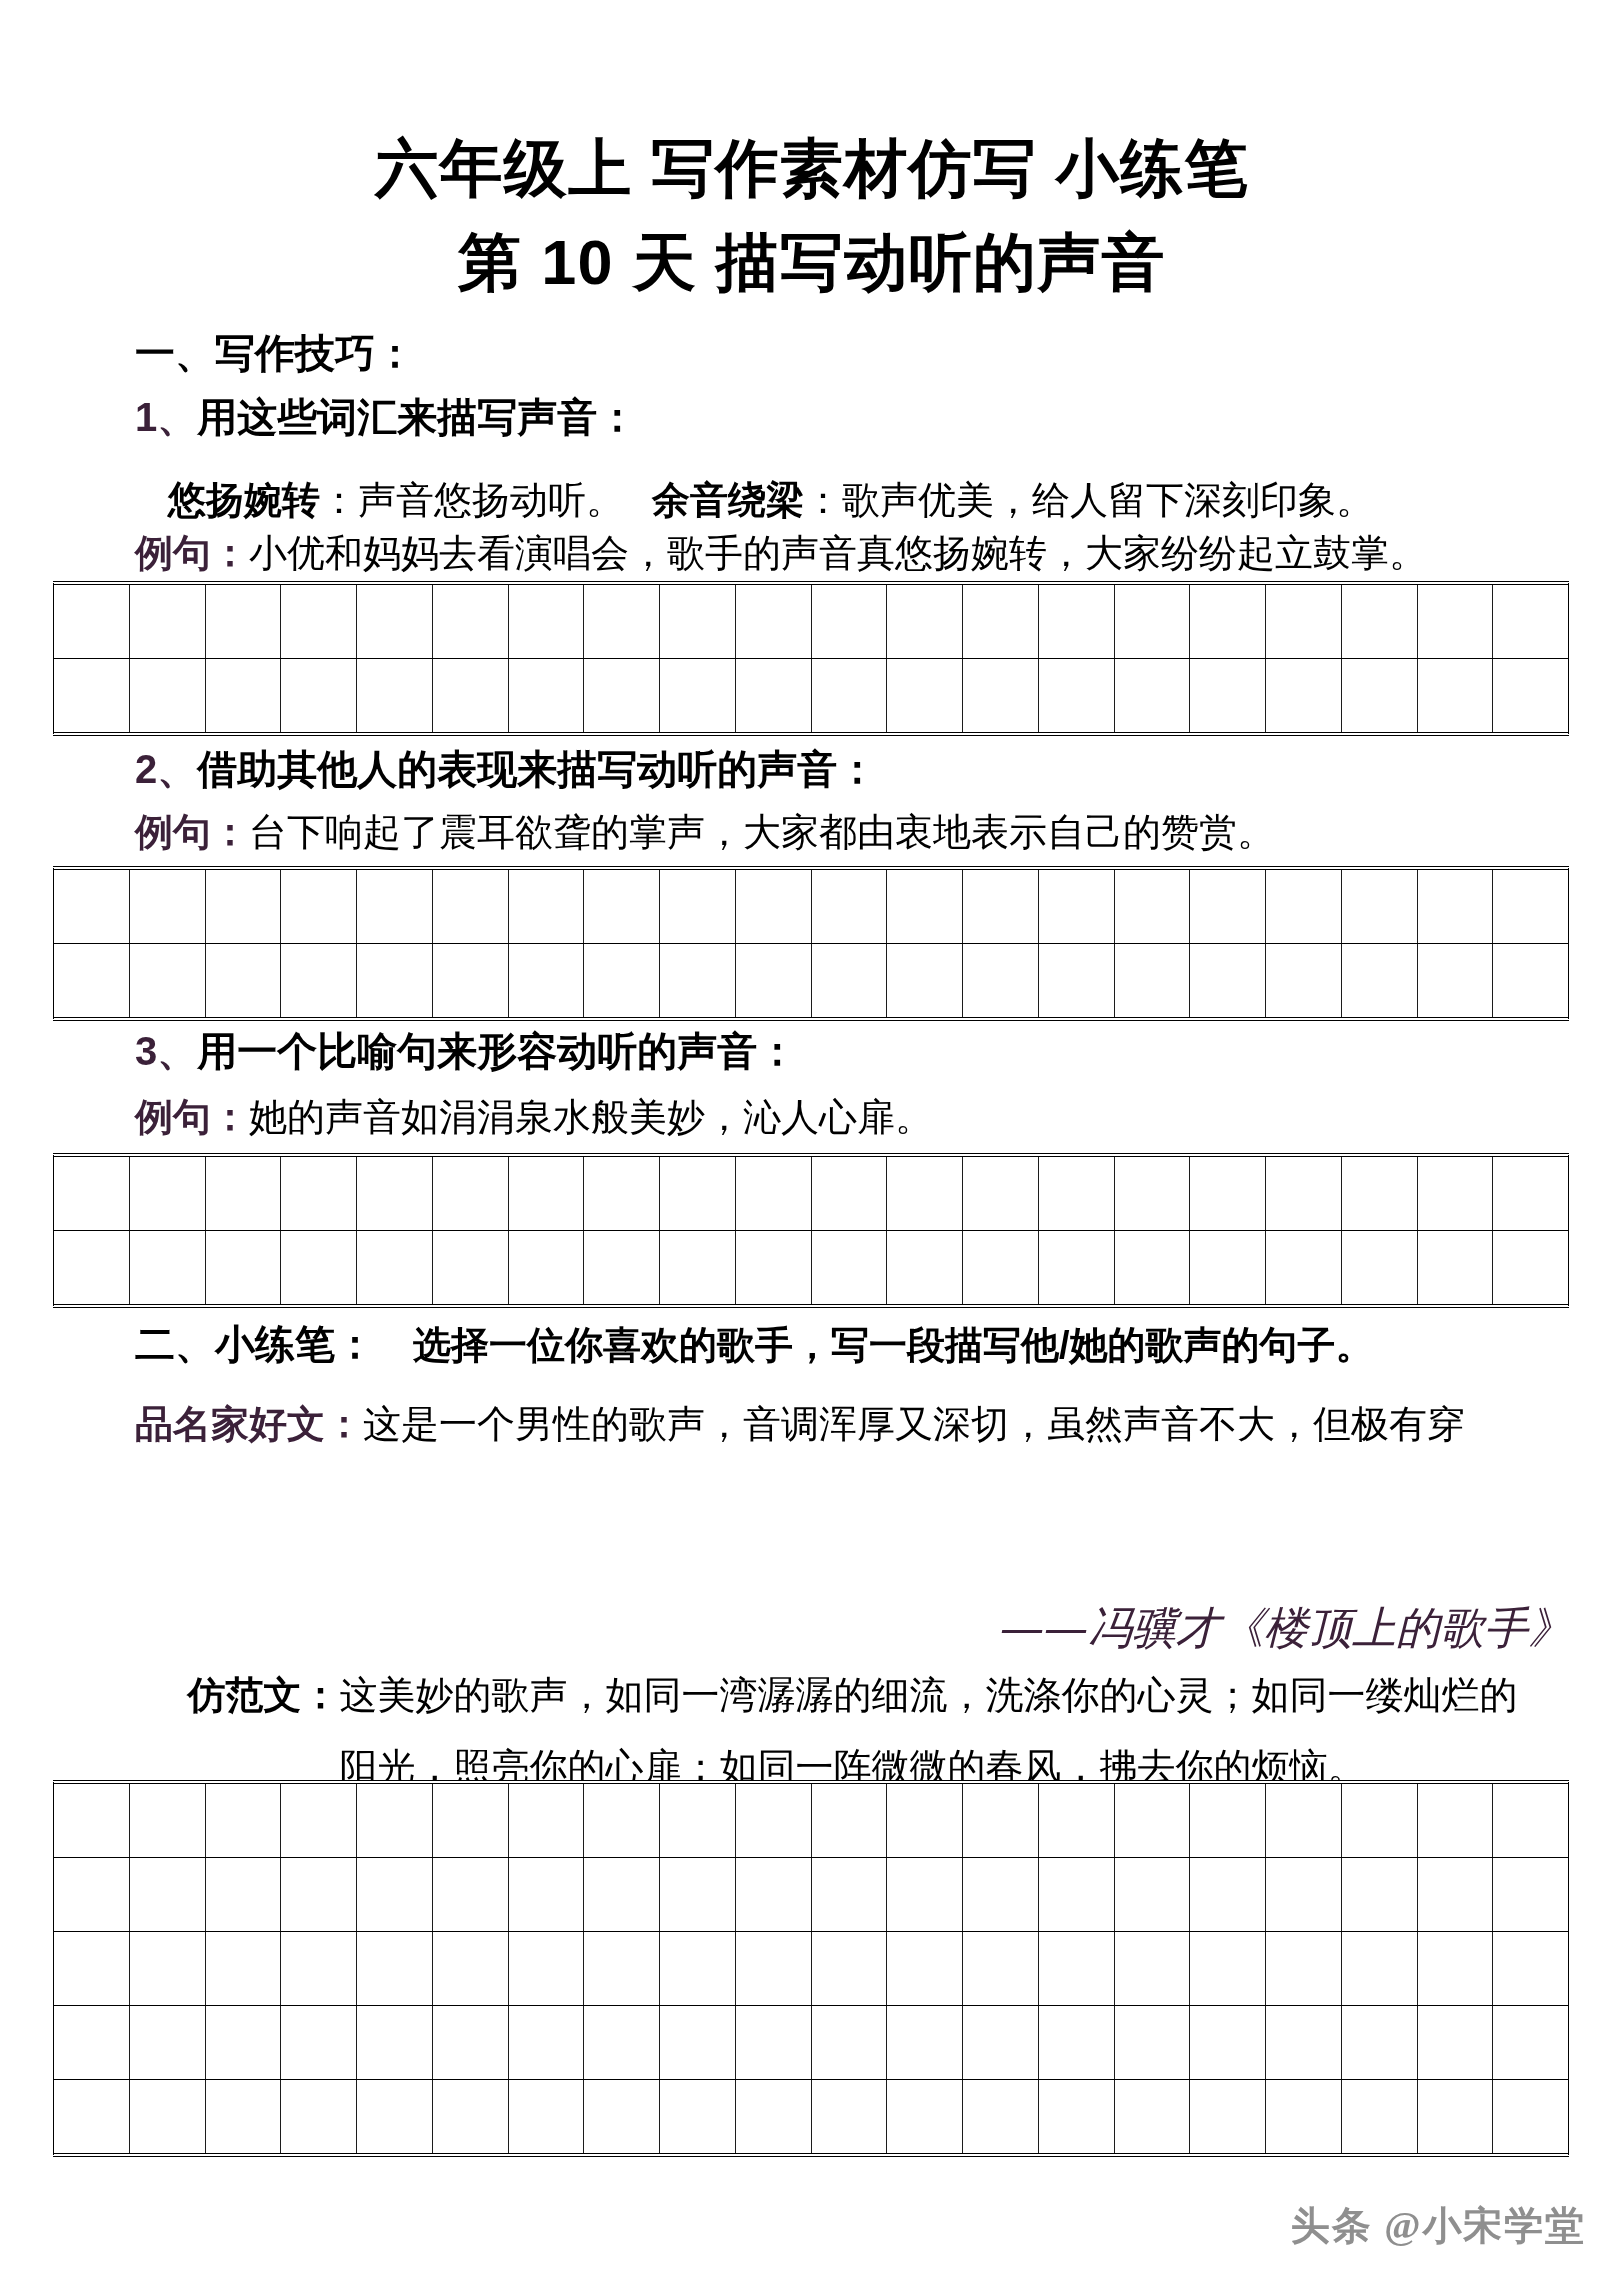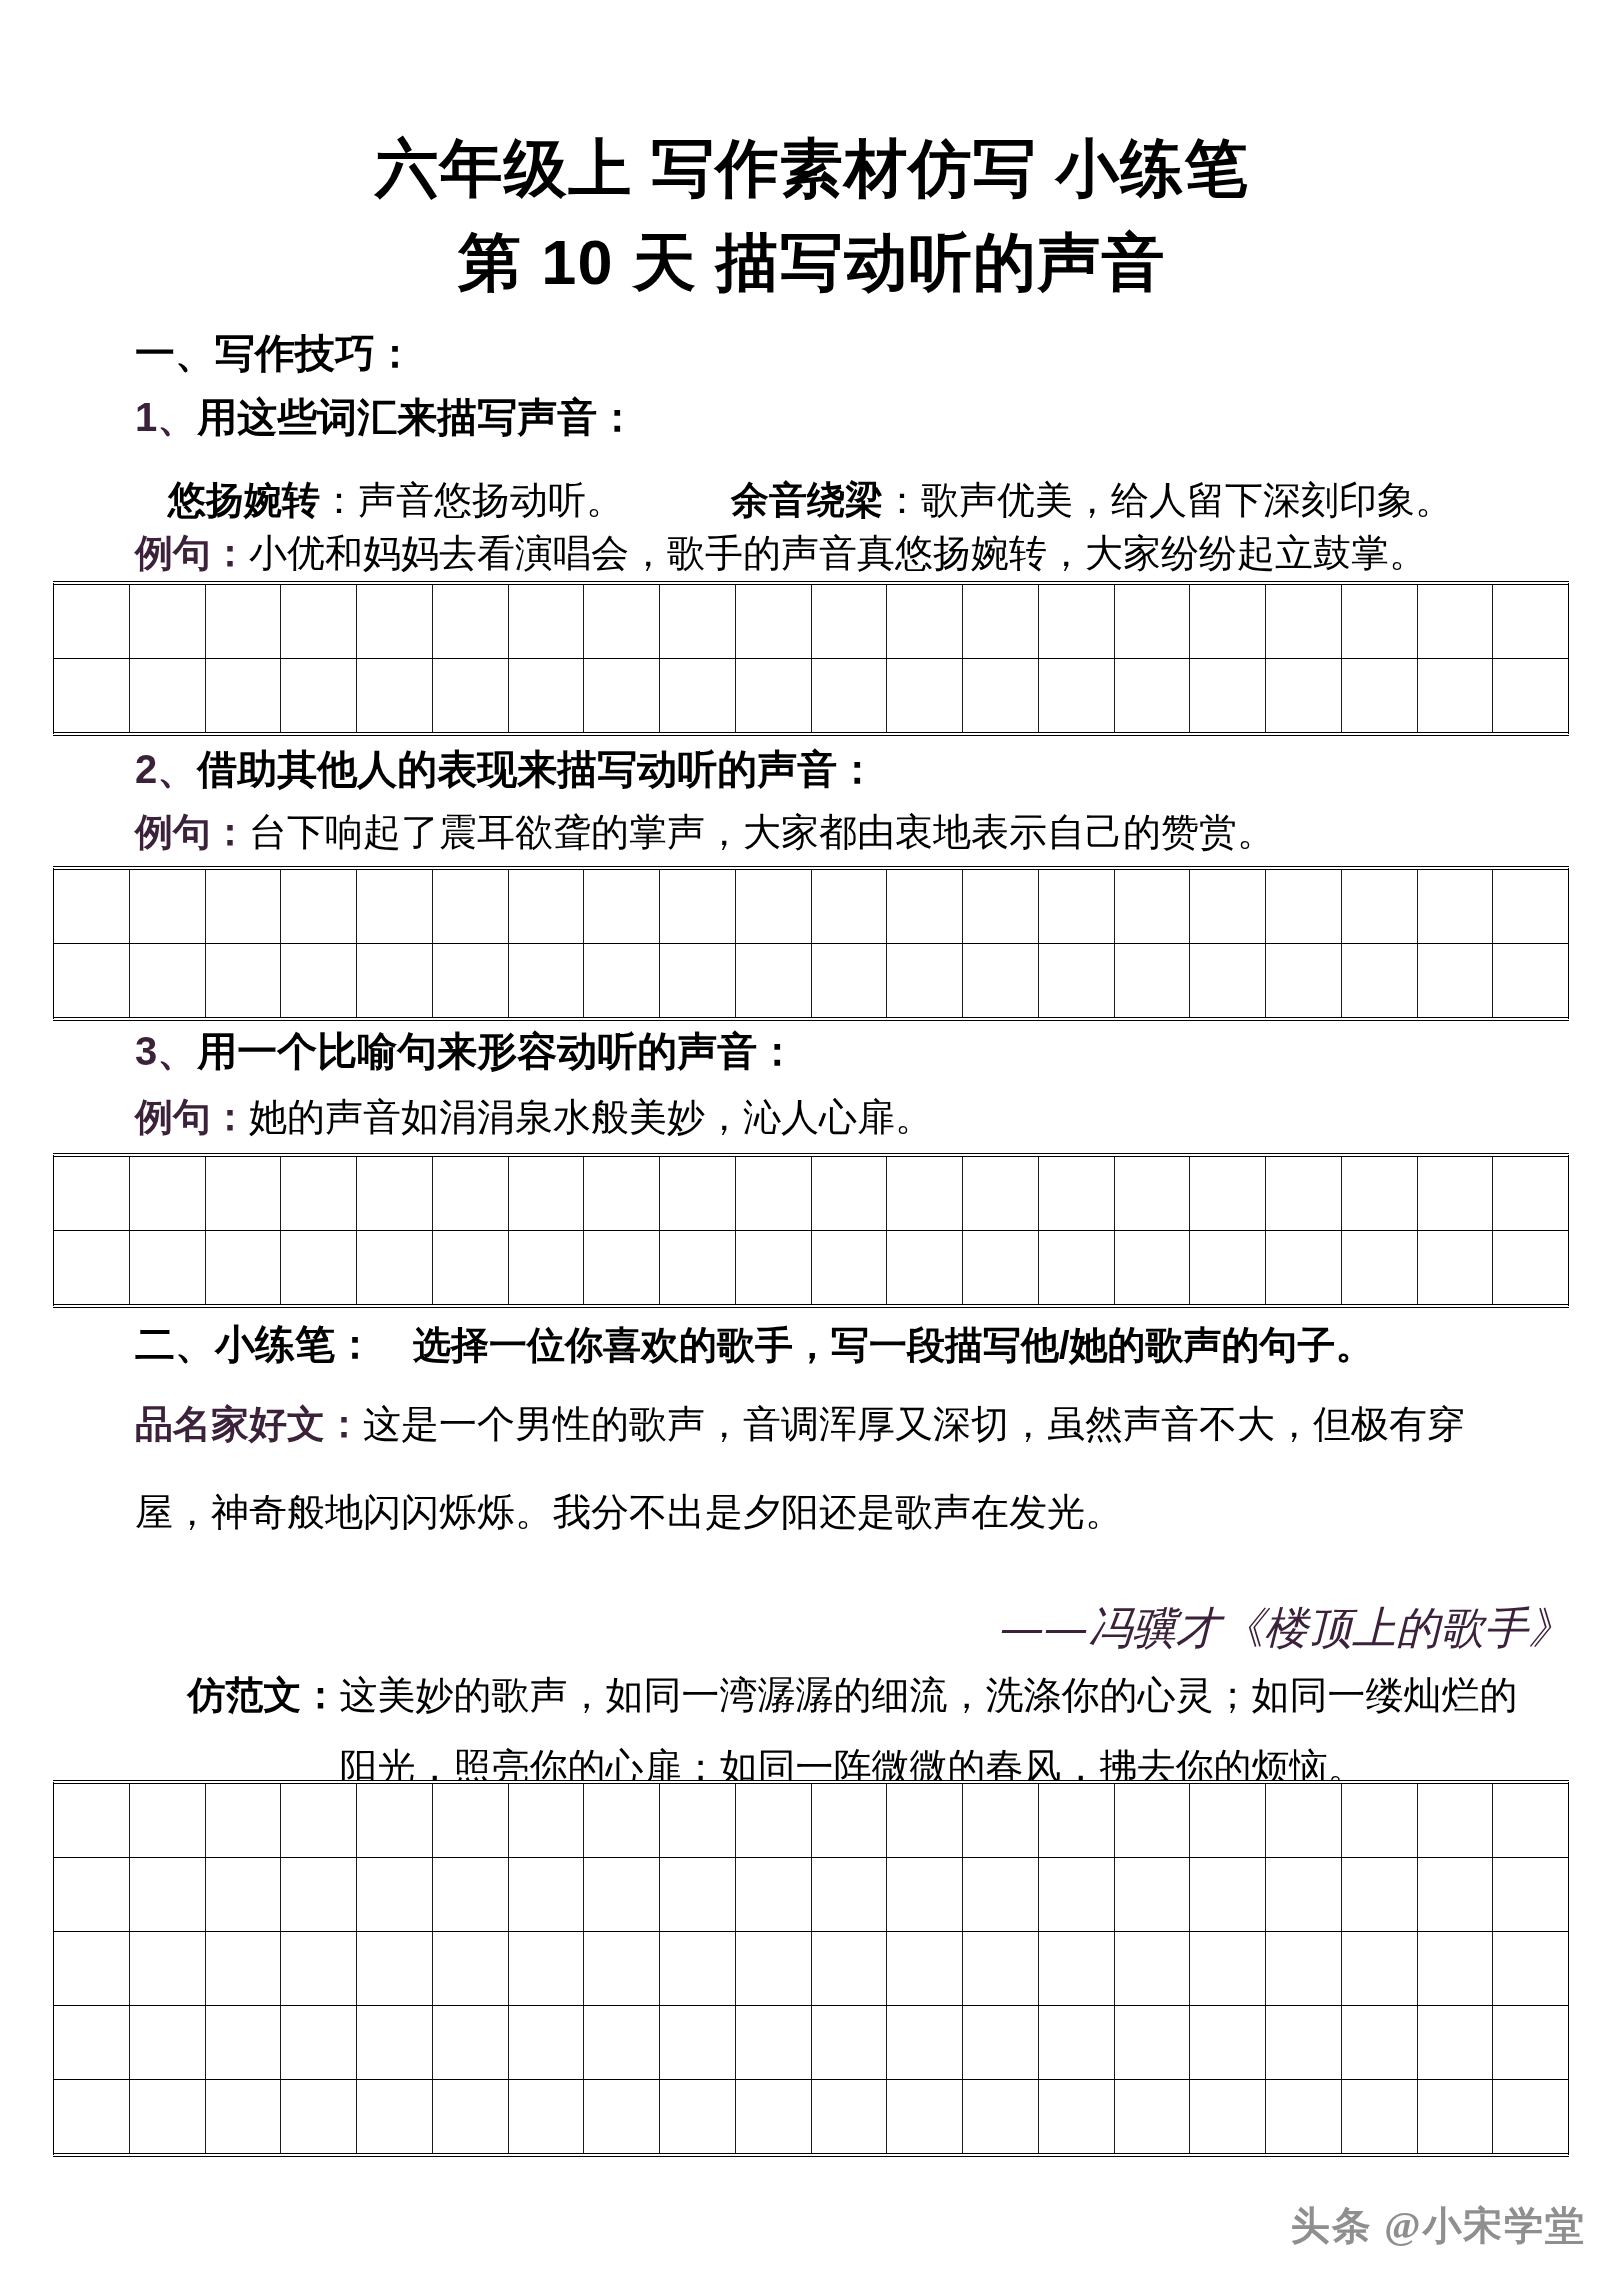--- a/index.html
+++ b/index.html
@@ -26,21 +26,21 @@
     font-size:40px;font-weight:700;line-height:1.2;color:#000;
   }
   .num-accent{color:#3b2139;}
   .accent-label{color:#3b2139;font-weight:700;}
   .body-line{
     left:135px;width:1435px;
     font-size:38px;line-height:1.2;color:#000;
   }
   .defs{left:168px;width:1408px;font-size:38px;line-height:1.2;}
   .defs .term{font-weight:700;}
-  .defs .seg2{margin-left:107px;}
+  .defs .seg2{margin-left:28px;}
   .para{
     left:135px;width:1435px;
     font-size:38px;color:#000;
   }
   .para .pline{line-height:88px;height:88px;white-space:nowrap;}
   .para.model .pline{line-height:72px;height:72px;}
   .attribution{
     right:52px;width:754px;text-align:right;
     font-family:"DejaVu Serif", serif;font-style:italic;
     font-size:44px;line-height:1.2;color:#3b2139;
@@ -244,21 +244,20 @@
     </div>
 
   <div class="abs h-section" style="top:1320px;">
     <span>二、小练笔：</span><span class="task-text">　选择一位你喜欢的歌手，写一段描写他/她的歌声的句子。</span>
   </div>
 
   <div class="abs para" style="top:1380px;">
     <div class="pline">
       <span class="accent-label">品名家好文</span><span class="accent-label">：</span><span>这是一个男性的歌声，音调浑厚又深切，虽然声音不大，但极有穿</span>
     </div>
-    <div class="pline">屋，神奇般地闪闪烁烁。我分不出是夕阳还是歌声在发光。</div>
   </div>
 
   <div class="abs attribution" style="top:1602px;">——冯骥才《楼顶上的歌手》</div>
 
   <div class="abs para model" style="top:1659px;text-align:center;">
     <div class="pline">
       <span style="font-weight:700;">仿范文</span><span style="font-weight:700;">：</span><span>这美妙的歌声，如同一湾潺潺的细流，洗涤你的心灵；如同一缕灿烂的</span>
     </div>
     <div class="pline">阳光，照亮你的心扉；如同一阵微微的春风，拂去你的烦恼。</div>
   </div>

